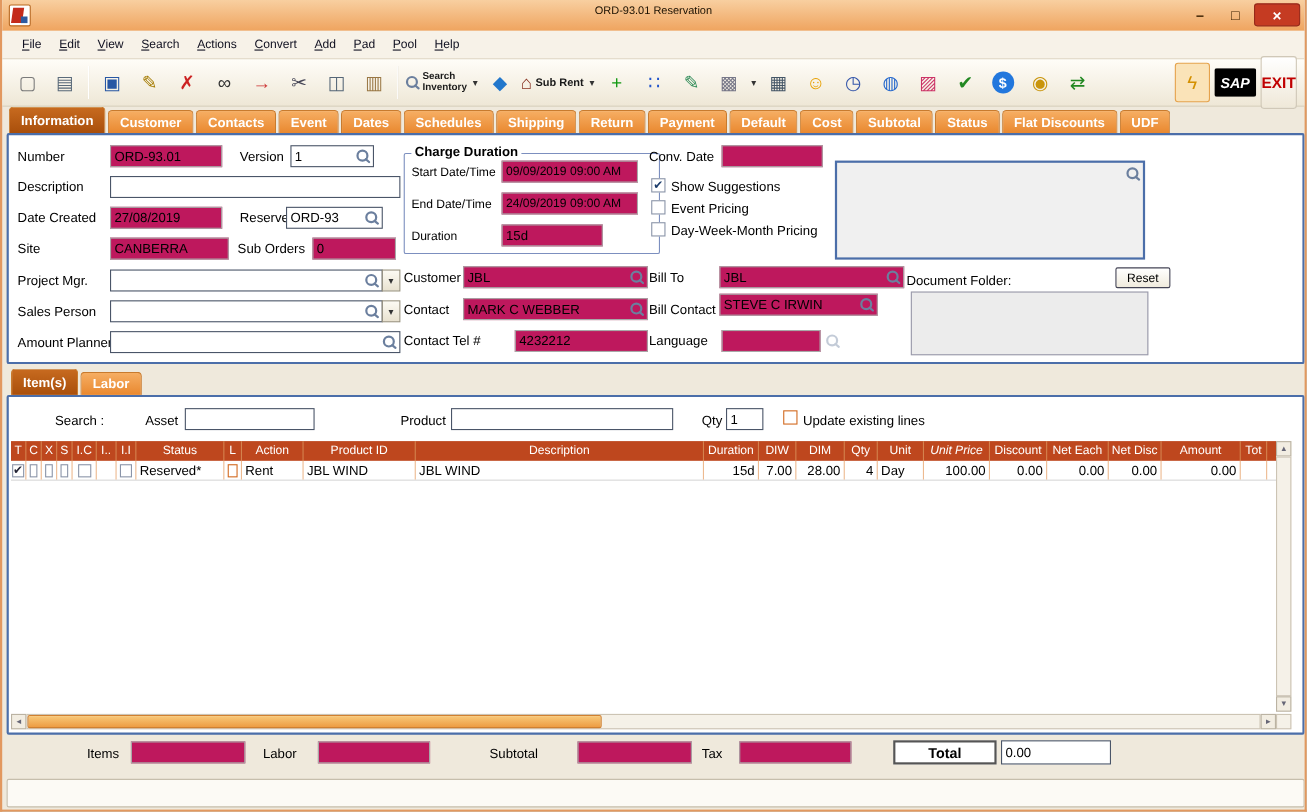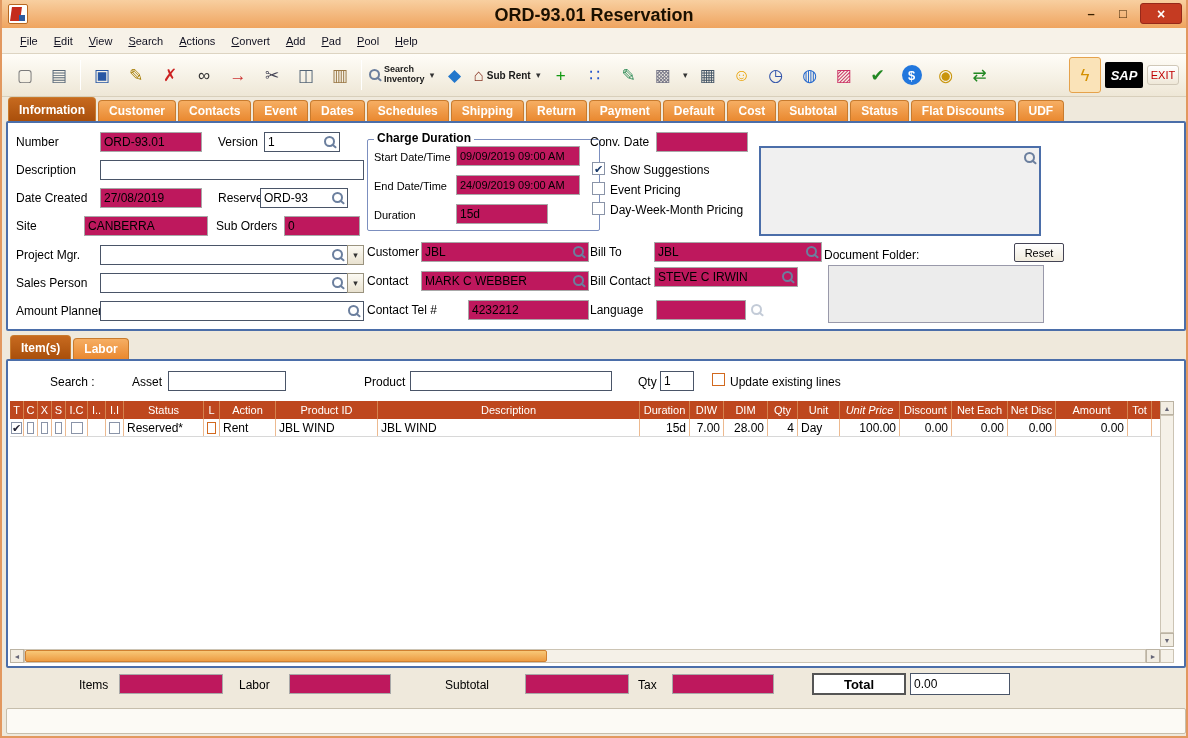--- a/index.html
+++ b/index.html
@@ -5,41 +5,41 @@
   *{box-sizing:border-box;margin:0;padding:0}
   body{font-family:"Liberation Sans",sans-serif;background:#888;}
   .window{position:relative;width:1188px;height:738px;background:#EFE9DC;overflow:hidden;border:2px solid #E2985F;border-top:none}
   .lbl{position:absolute;font-size:12px;color:#000;white-space:nowrap;line-height:16px}
   .sm-lbl{font-size:11px}
   
   .titlebar{position:absolute;left:0;top:0;width:100%;height:28px;background:linear-gradient(#F8CFA0,#EFA45F);display:flex;align-items:center}
   .app-icon{position:absolute;left:6px;top:4px;width:20px;height:20px;background:#FFF;border:1px solid #B86820;border-radius:2px;overflow:hidden}
   .app-icon i{position:absolute;left:2px;top:2px;width:10px;height:14px;background:#C42B1C;display:block;transform:skewX(-8deg)}
   .app-icon b{position:absolute;right:2px;bottom:2px;width:6px;height:6px;background:#2C5AA0;display:block}
-  .win-title{position:absolute;left:50%;top:5px;transform:translateX(-50%);font-size:18px;font-weight:700;color:#1A1000}
+  .win-title{position:absolute;left:50%;top:5px;transform:translateX(-50%);font-size:10px;font-weight:400;color:#1A1000}
   .win-ctrls{position:absolute;right:4px;top:3px;display:flex;gap:2px}
   .wbtn{width:30px;height:21px;border:none;background:transparent;color:#3A2000;font-size:13px;line-height:20px;text-align:center;font-weight:700;cursor:default}
   .wbtn.close{width:42px;background:#C53B22;border:1px solid #96291A;border-radius:3px;color:#FFF;font-size:14px}
   
   .menubar{position:absolute;left:0;top:28px;width:100%;height:26px;background:#F7F2E8;border-bottom:1px solid #DDD4C2;display:flex;align-items:center;padding-left:10px}
   .mitem{display:inline-block;padding:3px 8px;font-size:11px;color:#101020}
   .mitem::first-letter{text-decoration:underline}
   
   .toolbar{position:absolute;left:0;top:54px;width:100%;height:43px;background:linear-gradient(#FFFDF8,#EEE7D6);border-bottom:1px solid #D8CFBB;display:flex;align-items:center;padding:0 6px}
   .tbtn{height:36px;min-width:32px;display:flex;align-items:center;justify-content:center;margin:0 1px;border:1px solid transparent;border-radius:3px;gap:3px}
   .tg{font-size:17px;line-height:1;display:inline-flex;align-items:center;justify-content:center}
   .tg.round{width:20px;height:20px;border-radius:50%;font-size:13px;font-weight:700}
   .tsep{width:1px;height:30px;background:#CFC6B2;border-right:1px solid #FFF;margin:0 4px}
   .tspace{flex:1}
   .tdd{width:11px;height:36px;display:flex;align-items:center;justify-content:center;font-size:9px;color:#333}
   .two{font-size:9px;font-weight:700;line-height:1.1;color:#1A1A1A;text-align:left}
   .tlabel{font-size:10px;font-weight:700;color:#1A1A1A}
   .tbtn.hl{background:#FAE3B8;border:1px solid #E5A24C}
   .tbtn.sap{background:#000;color:#FFF;font-weight:700;font-style:italic;font-size:13px;height:26px;min-width:38px;margin:0 3px;border-radius:2px}
-  .tbtn.exit{color:#C00000;font-weight:400;font-size:11px;height:20px;background:linear-gradient(#FFF,#EFE8D8);border:1px solid #D0C8B8}
+  .tbtn.exit{color:#C00000;font-weight:700;font-size:14px;height:48px;background:linear-gradient(#FFF,#EFE8D8);border:1px solid #D0C8B8}
   
   .tabbar{position:absolute;left:0;top:97px;width:100%;height:24px;display:flex;align-items:flex-end;gap:2px;padding-left:6px}
   .tab{height:21px;line-height:21px;padding:0 10px;font-size:12px;font-weight:700;color:#FFF;background:linear-gradient(#F6AE63,#E9882F);border:1px solid #C87B2E;border-bottom:none;border-radius:4px 4px 0 0;white-space:nowrap}
   .tab.sel{height:24px;line-height:24px;background:linear-gradient(#C76A1F,#A94F0B)}
   .tab.small{height:16px;line-height:16px;font-size:11px;padding:0 8px}
   .tab.small.sel{height:18px;line-height:18px}
   
   .panel{position:absolute;background:#FFF;border:2px solid #4B6EA9;border-radius:2px}
   .info-panel{left:4px;top:121px;width:1180px;height:210px}
   .items-panel{left:4px;top:359px;width:1180px;height:309px}
@@ -245,21 +245,21 @@
     <div class="fld ro" style="left:92px;top:65px;width:102px">
         <span class="fval">27/08/2019</span>
       </div>
     <span class="lbl" style="left:210px;top:67px">Reserved</span>
     <div class="fld wt" style="left:252px;top:65px;width:88px">
         <span class="fval">ORD-93</span>
         <span class="mag"></span>
       </div>
 
     <span class="lbl" style="left:8px;top:95px">Site</span>
-    <div class="fld ro" style="left:76px;top:93px;width:124px">
+    <div class="fld ro" style="left:92px;top:93px;width:108px">
         <span class="fval">CANBERRA</span>
       </div>
     <span class="lbl" style="left:208px;top:95px">Sub Orders</span>
     <div class="fld ro" style="left:276px;top:93px;width:76px">
         <span class="fval">0</span>
       </div>
 
     <span class="lbl" style="left:8px;top:124px">Project Mgr.</span>
     <div class="fld wt" style="left:92px;top:122px;width:248px">
         <span class="fval"></span>

